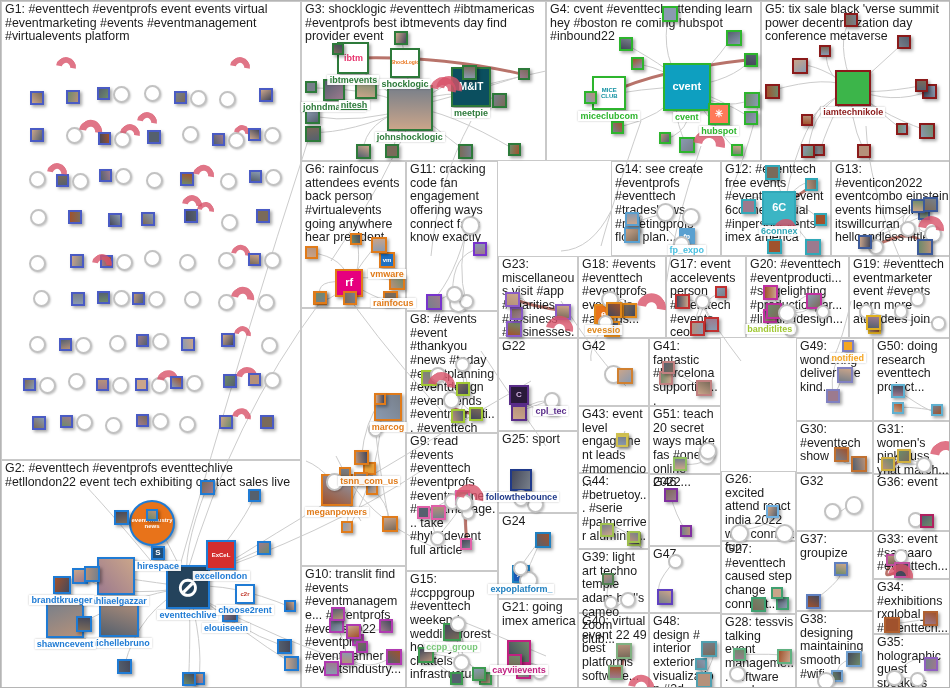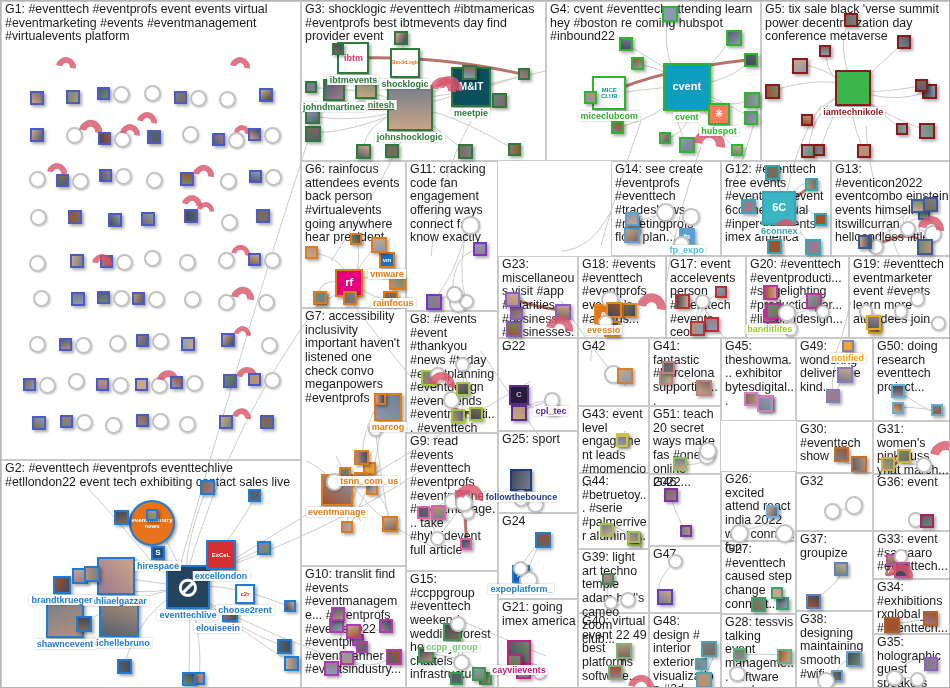--- a/index.html
+++ b/index.html
@@ -169,21 +169,21 @@
       </svg>
     <div class="lbl">G2: #eventtech #eventprofs eventtechlive #etllondon22 event tech exhibiting contact sales live</div>
   <div class="node" style="left: 127px; top: 38.83px; width: 46px; height: 46px; border-color: rgb(31, 123, 212); background: rgb(232, 115, 26); color: rgb(255, 255, 255); font-size: 6px; border-radius: 50%;">event industry news</div>
       <div class="node" style="left: 164px; top: 103.95px; width: 44px; height: 44px; border-color: rgb(31, 123, 212); background: rgb(36, 67, 92); color: rgb(255, 255, 255); font-size: 26px;">⊘</div>
       <div class="nlabel" style="left: 186px; top: 148.95px; color: rgb(31, 123, 212);">eventtechlive</div>
       <div class="node" style="left: 204px; top: 78.89px; width: 30px; height: 30px; border-color: rgb(31, 123, 212); background: rgb(212, 46, 46); color: rgb(255, 255, 255); font-size: 6px;">ExCeL</div>
       <div class="nlabel" style="left: 219px; top: 109.89px; color: rgb(31, 123, 212);">excellondon</div>
       <div class="node" style="left: 233px; top: 122.82px; width: 20px; height: 20px; border-color: rgb(31, 123, 212); background: rgb(255, 255, 255); color: rgb(192, 57, 43); font-size: 6px;">c2r</div>
       <div class="nlabel" style="left: 243px; top: 143.82px; color: rgb(31, 123, 212);">choose2rent</div>
       <div class="node" style="left: 220px; top: 145.43px; width: 16px; height: 16px; border-color: rgb(31, 123, 212); background: linear-gradient(306deg, rgb(68, 72, 90), rgb(156, 122, 142));"></div>
-      <div class="nlabel" style="left: 216px; top: 162.43px; color: rgb(31, 123, 212);">elouiseein</div>
+      <div class="nlabel" style="left: 224px; top: 162.43px; color: rgb(31, 123, 212);">elouiseein</div>
       <div class="node" style="left: 95px; top: 95.5px; width: 38px; height: 38px; border-color: rgb(31, 123, 212); background: linear-gradient(49deg, rgb(156, 122, 142), rgb(202, 165, 138));"></div>
       <div class="nlabel" style="left: 114px; top: 134.5px; color: rgb(31, 123, 212);">dahliaelgazzar</div>
       <div class="node" style="left: 97px; top: 135.72px; width: 40px; height: 40px; border-color: rgb(31, 123, 212); background: linear-gradient(199deg, rgb(181, 145, 122), rgb(85, 96, 110));"></div>
       <div class="nlabel" style="left: 117px; top: 176.72px; color: rgb(31, 123, 212);">michellebruno</div>
       <div class="node" style="left: 44px; top: 139.01px; width: 38px; height: 38px; border-color: rgb(31, 123, 212); background: linear-gradient(158deg, rgb(119, 127, 138), rgb(181, 145, 122));"></div>
       <div class="nlabel" style="left: 63px; top: 178.01px; color: rgb(31, 123, 212);">shawncevent</div>
       <div class="node" style="left: 51px; top: 114.66px; width: 18px; height: 18px; border-color: rgb(31, 123, 212); background: linear-gradient(114deg, rgb(160, 82, 45), rgb(68, 72, 90));"></div>
       <div class="nlabel" style="left: 60px; top: 133.66px; color: rgb(31, 123, 212);">brandtkrueger</div>
       <div class="node" style="left: 149px; top: 84.6px; width: 14px; height: 14px; border-color: rgb(31, 123, 212); background: rgb(31, 78, 121); color: rgb(255, 255, 255); font-size: 8px;">S</div>
       <div class="nlabel" style="left: 156px; top: 99.6px; color: rgb(31, 123, 212);">hirespace</div>
@@ -219,21 +219,21 @@
         <path d="M51.4 56.0 Q141.0 53.1 222.9 72.9" fill="none" stroke="#b8736a" stroke-width="3"></path>
       </svg>
     <div class="lbl">G3: shocklogic #eventtech #ibtmamericas #eventprofs best ibtmevents day find provider event</div>
   <div class="node" style="left: 35.45px; top: 40px; width: 32px; height: 32px; border-color: rgb(45, 122, 58); background: rgb(255, 255, 255); color: rgb(232, 51, 109); font-size: 9px;">ibtm</div>
       <div class="nlabel" style="left: 51.45px; top: 73px; color: rgb(45, 122, 58);">ibtmevents</div>
       <div class="node" style="left: 87.9px; top: 45.8px; width: 30px; height: 30px; border-color: rgb(45, 122, 58); background: rgb(255, 255, 255); color: rgb(232, 115, 26); font-size: 5px;">ShockLogic</div>
       <div class="nlabel" style="left: 102.9px; top: 76.8px; color: rgb(45, 122, 58);">shocklogic</div>
       <div class="node" style="left: 20.85px; top: 77px; width: 22px; height: 22px; border-color: rgb(45, 122, 58); background: linear-gradient(318deg, rgb(156, 122, 142), rgb(85, 96, 110));"></div>
       <div class="nlabel" style="left: 31.85px; top: 100px; color: rgb(45, 122, 58);">johndmartinez</div>
       <div class="node" style="left: 52.7px; top: 75.4px; width: 22px; height: 22px; border-color: rgb(45, 122, 58); background: linear-gradient(190deg, rgb(110, 138, 106), rgb(202, 165, 138));"></div>
-      <div class="nlabel" style="left: 79px; top: 98.4px; color: rgb(45, 122, 58); text-decoration: underline;">nitesh</div>
+      <div class="nlabel" style="left: 52px; top: 98.4px; color: rgb(45, 122, 58); text-decoration: underline;">nitesh</div>
       <div class="node" style="left: 84.8px; top: 82.6px; width: 46px; height: 46px; border-color: rgb(45, 122, 58); background: linear-gradient(1deg, rgb(202, 165, 138), rgb(119, 127, 138));"></div>
       <div class="nlabel" style="left: 107.8px; top: 129.6px; color: rgb(45, 122, 58);">johnshocklogic</div>
       <div class="node" style="left: 149.05px; top: 64.8px; width: 40px; height: 40px; border-color: rgb(45, 122, 58); background: rgb(11, 79, 95); color: rgb(255, 255, 255); font-size: 10px;">M&amp;IT</div>
       <div class="nlabel" style="left: 169.05px; top: 105.8px; color: rgb(45, 122, 58);">meetpie</div>
       <div class="node" style="left: 190.373px; top: 90.8387px; width: 15px; height: 15px; border-color: rgb(45, 122, 58); background: linear-gradient(116deg, rgb(119, 127, 138), rgb(122, 106, 90));"></div>
       <div class="node" style="left: 206.112px; top: 140.859px; width: 13px; height: 13px; border-color: rgb(45, 122, 58); background: linear-gradient(103deg, rgb(110, 138, 106), rgb(160, 82, 45));"></div>
       <div class="node" style="left: 156.474px; top: 142px; width: 15px; height: 15px; border-color: rgb(45, 122, 58); background: linear-gradient(268deg, rgb(119, 127, 138), rgb(122, 106, 90));"></div>
       <div class="node" style="left: 83.2994px; top: 142px; width: 14px; height: 14px; border-color: rgb(45, 122, 58); background: linear-gradient(22deg, rgb(122, 106, 90), rgb(122, 106, 90));"></div>
       <div class="node" style="left: 54.1514px; top: 142px; width: 15px; height: 15px; border-color: rgb(45, 122, 58); background: linear-gradient(205deg, rgb(202, 165, 138), rgb(85, 96, 110));"></div>
       <div class="node" style="left: 3px; top: 123.501px; width: 16px; height: 16px; border-color: rgb(45, 122, 58); background: linear-gradient(168deg, rgb(122, 106, 90), rgb(85, 96, 110));"></div>
@@ -498,25 +498,24 @@
         <path d="M34.6 180.6 Q39.5 192.0 67.2 160.0" fill="none" stroke="#cccccc" stroke-width="1"></path>
         <path d="M67.2 160.0 Q71.5 154.9 70.7 180.5" fill="none" stroke="#cccccc" stroke-width="1"></path>
         <path d="M70.7 180.5 Q85.9 192.4 87.4 213.7" fill="none" stroke="#cccccc" stroke-width="1"></path>
         <path d="M87.4 213.7 Q78.8 170.0 73.2 119.6" fill="none" stroke="#cccccc" stroke-width="1"></path>
         <path d="M59.4 148.4 Q62.8 112.3 79.4 90.8" fill="none" stroke="#cccccc" stroke-width="1"></path>
         <path d="M79.4 90.8 Q81.2 158.3 46.4 219.3" fill="none" stroke="#cccccc" stroke-width="1"></path>
         <path d="M46.4 219.3 Q41.8 205.9 59.5 170.2" fill="none" stroke="#cccccc" stroke-width="1"></path>
         <path d="M59.5 170.2 Q66.6 167.7 44.5 164.6" fill="none" stroke="#cccccc" stroke-width="1"></path>
         <path d="M44.5 164.6 Q49.2 179.1 31.0 171.4" fill="none" stroke="#cccccc" stroke-width="1"></path>
       </svg>
-    <div class="lbl">G7: accessibility inclusivity important haven't listened one check convo meganpowers #eventprofs</div>
   <div class="node" style="left: 72.1px; top: 84.04px; width: 28px; height: 28px; border-color: rgb(224, 123, 26); background: linear-gradient(232deg, rgb(119, 127, 138), rgb(138, 154, 176));"></div>
       <div class="nlabel" style="left: 86.1px; top: 113.04px; color: rgb(224, 123, 26);">marcog</div>
       <div class="node" style="left: 18.65px; top: 164.6px; width: 32px; height: 32px; border-color: rgb(224, 123, 26); background: linear-gradient(28deg, rgb(160, 82, 45), rgb(138, 154, 176));"></div>
-      <div class="nlabel" style="left: 34.65px; top: 197.6px; color: rgb(224, 123, 26);">eventmanage</div>
+      <div class="nlabel" style="left: 34.65px; top: 197.6px; color: rgb(224, 123, 26);">meganpowers</div>
       <div class="node" style="left: 60.7px; top: 153.46px; width: 13px; height: 13px; border-color: rgb(224, 123, 26); background: rgb(232, 161, 58); color: rgb(255, 255, 255); font-size: 7px;"></div>
       <div class="nlabel" style="left: 67.2px; top: 167.46px; color: rgb(224, 123, 26);">tsnn_com_us</div>
       <div class="node" style="left: 63.7038px; top: 173.511px; width: 12px; height: 12px; border-color: rgb(224, 123, 26); background: linear-gradient(124deg, rgb(119, 127, 138), rgb(202, 165, 138));"></div>
       <div class="node" style="left: 80.3915px; top: 206.651px; width: 16px; height: 16px; border-color: rgb(224, 123, 26); background: linear-gradient(160deg, rgb(202, 165, 138), rgb(122, 106, 90));"></div>
       <div class="circ" style="left: 66.2281px; top: 112.611px; width: 14.938px; height: 14.938px;"></div>
       <div class="node" style="left: 52.4412px; top: 141.408px; width: 15px; height: 15px; border-color: rgb(224, 123, 26); background: linear-gradient(262deg, rgb(68, 72, 90), rgb(181, 145, 122));"></div>
       <div class="node" style="left: 72.4103px; top: 83.7764px; width: 12px; height: 12px; border-color: rgb(224, 123, 26); background: linear-gradient(270deg, rgb(68, 72, 90), rgb(202, 165, 138));"></div>
       <div class="node" style="left: 39.3856px; top: 212.344px; width: 12px; height: 12px; border-color: rgb(224, 123, 26); background: linear-gradient(109deg, rgb(138, 154, 176), rgb(202, 165, 138));"></div>
       <div class="node" style="left: 52.4511px; top: 163.233px; width: 14px; height: 14px; border-color: rgb(224, 123, 26); background: linear-gradient(41deg, rgb(181, 145, 122), rgb(119, 127, 138));"></div>
       <div class="node" style="left: 37.4851px; top: 157.582px; width: 12px; height: 12px; border-color: rgb(224, 123, 26); background: linear-gradient(15deg, rgb(122, 106, 90), rgb(119, 127, 138));"></div>
@@ -737,30 +736,20 @@
     <div class="panel" style="left: 648px; top: 612px; width: 72px; height: 76px; border-color: rgb(201, 201, 201);">
     <svg class="edges">
         <path d="M51.5 51.2 Q49.9 73.6 52.5 65.0" fill="none" stroke="#cccccc" stroke-width="1"></path>
         <path d="M52.5 65.0 Q71.1 34.6 58.4 34.3" fill="none" stroke="#cccccc" stroke-width="1"></path>
       </svg>
     <div class="lbl">G48: design # interior exterior visualization #3d floor...</div>
   <div class="node" style="left: 44.5308px; top: 44.1586px; width: 12px; height: 12px; border-color: rgb(80, 160, 176); background: linear-gradient(48deg, rgb(119, 127, 138), rgb(138, 154, 176));"></div>
       <div class="node" style="left: 45.5102px; top: 58px; width: 16px; height: 16px; border-color: rgb(80, 160, 176); background: linear-gradient(225deg, rgb(181, 145, 122), rgb(181, 145, 122));"></div>
       <div class="node" style="left: 51.3966px; top: 27.3198px; width: 16px; height: 16px; border-color: rgb(80, 160, 176); background: linear-gradient(337deg, rgb(122, 106, 90), rgb(119, 127, 138));"></div>
     </div>
-    <div class="panel" style="left: 720px; top: 337px; width: 75px; height: 83px; border-color: rgb(201, 201, 201);">
-    <svg class="edges">
-        <path d="M42.7 63.3 Q45.4 72.4 28.7 59.9" fill="none" stroke="#cccccc" stroke-width="1"></path>
-        <path d="M28.7 59.9 Q54.2 56.0 42.4 64.0" fill="none" stroke="#cccccc" stroke-width="1"></path>
-      </svg>
-    <div class="lbl">G45: theshowma... exhibitor bytesdigital...</div>
-  <div class="node" style="left: 35.7405px; top: 56.2597px; width: 16px; height: 16px; border-color: rgb(208, 128, 192); background: linear-gradient(206deg, rgb(119, 127, 138), rgb(160, 82, 45));"></div>
-      <div class="node" style="left: 21.676px; top: 52.8639px; width: 14px; height: 14px; border-color: rgb(208, 128, 192); background: linear-gradient(102deg, rgb(122, 106, 90), rgb(181, 145, 122));"></div>
-      <div class="node" style="left: 35.4425px; top: 57.0105px; width: 16px; height: 16px; border-color: rgb(208, 128, 192); background: linear-gradient(43deg, rgb(119, 127, 138), rgb(138, 154, 176));"></div>
-    </div>
     <div class="panel" style="left: 720px; top: 470px; width: 75px; height: 70px; border-color: rgb(201, 201, 201);">
     <svg class="edges">
         <path d="M51.1 40.0 Q54.4 53.6 15.0 59.0" fill="none" stroke="#cccccc" stroke-width="1"></path>
         <path d="M15.0 59.0 Q31.0 43.0 60.2 59.0" fill="none" stroke="#cccccc" stroke-width="1"></path>
       </svg>
     <div class="lbl">G26: excited attend react india 2022 wait connect fun</div>
   <div class="node" style="left: 44.0867px; top: 32.9604px; width: 13px; height: 13px; border-color: rgb(112, 176, 224); background: linear-gradient(291deg, rgb(85, 96, 110), rgb(202, 165, 138));"></div>
       <div class="circ" style="left: 7.96079px; top: 52px; width: 18.8363px; height: 18.8363px;"></div>
       <div class="circ" style="left: 53.1511px; top: 52px; width: 18.9652px; height: 18.9652px;"></div>
     </div>

